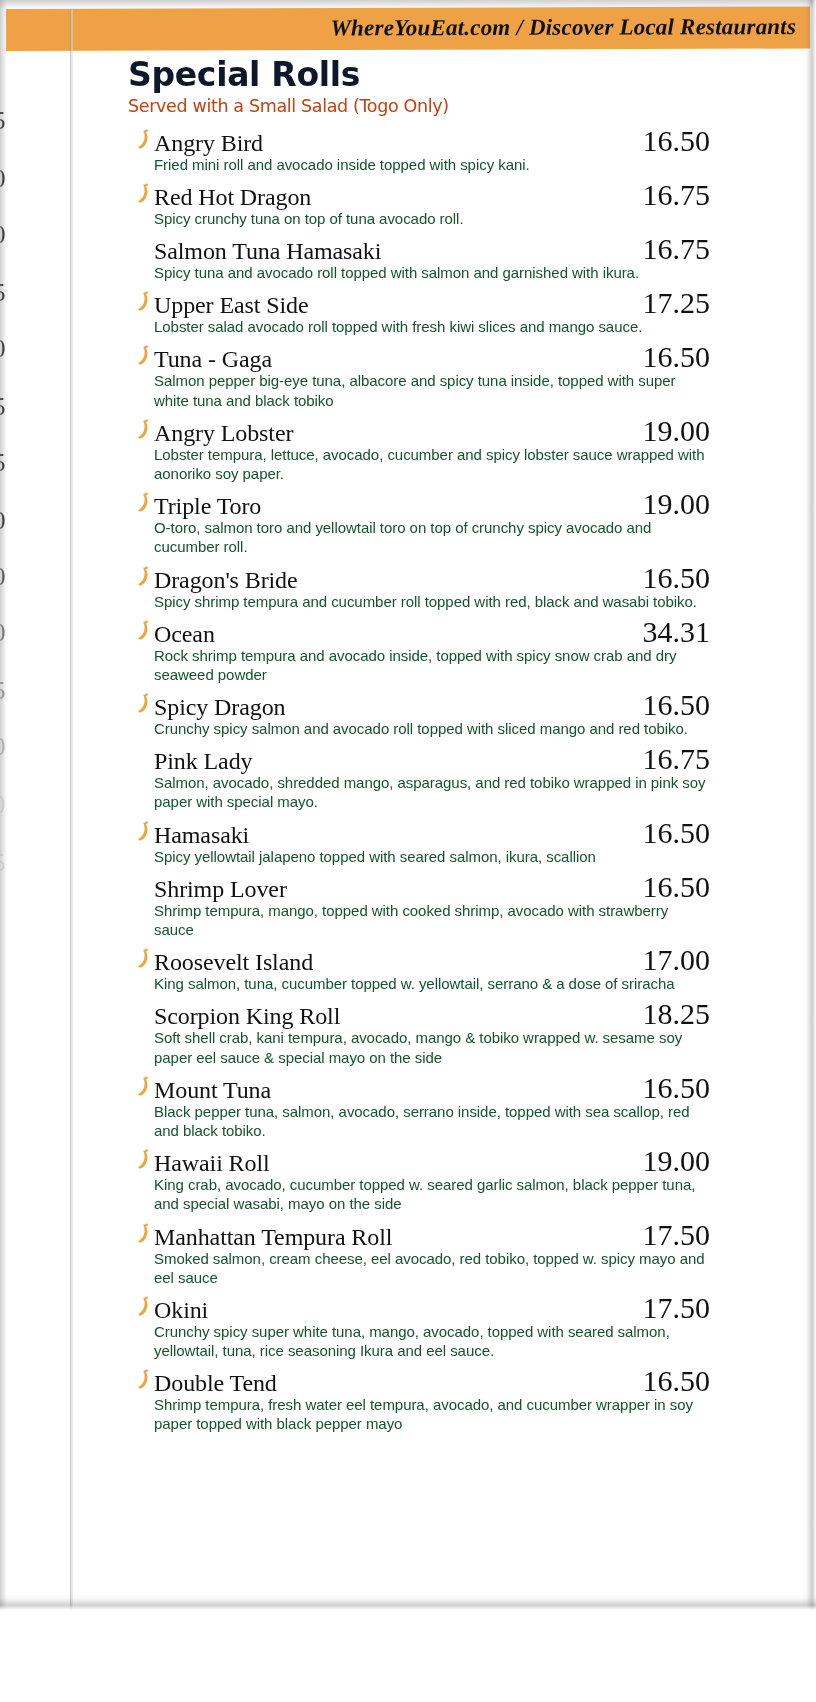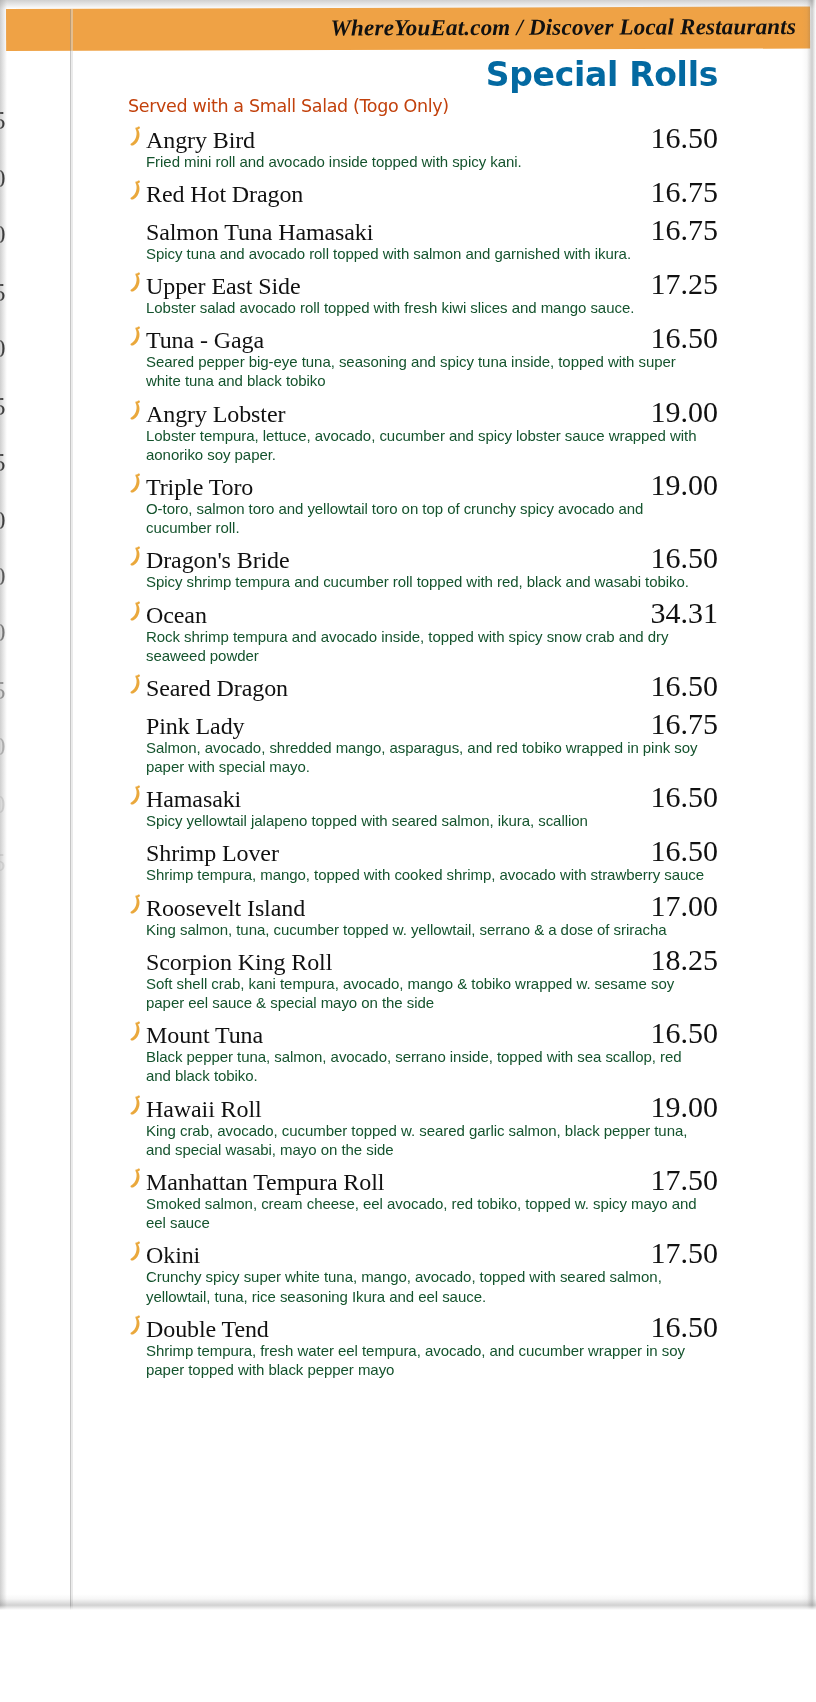--- a/index.html
+++ b/index.html
@@ -130,37 +130,36 @@
     left: 128px;
     top: 58px;
     width: 590px;
     z-index: 20;
   }
 
   #section-title {
     font-family: "DejaVu Sans", sans-serif;
     font-weight: bold;
     font-size: 33px;
-    color: #0369a1;
+    color: #0f172a;
     letter-spacing: -0.3px;
     line-height: 1.05;
     margin: 0 0 3px 0;
-    text-align: right;
   }
   #section-subtitle {
     font-family: "DejaVu Sans", sans-serif;
     font-size: 17.5px;
     color: #c2410c;
     letter-spacing: -0.35px;
     margin: 0 0 5px 0;
   }
 
   
   .menu-list {
-    margin: 0;
+    margin: 8px;
     padding: 0;
     list-style: none;
   }
   .menu-item {
     position: relative;
     margin: 0 0 4px 0;
     padding-left: 18px;
   }
   .chili-icon {
     position: absolute;
@@ -257,20 +256,21 @@
         <li class="menu-item">
           <span class="chili-icon">
             <svg viewBox="0 0 14 20" width="14" height="20" aria-hidden="true">
               <path d="M9.2 1.4c.5-.9 1.6-1.2 2.3-.6.5.4.5 1.1.1 1.6-.5.6-1.2.9-1.9.9 1.6 1.9 2.2 4.7 1.6 7.6-.7 3.6-3 6.8-5.4 8.2-1.1.6-2.3.7-3 .2-.6-.5-.5-1.3.2-1.7 2.3-1.3 4.3-4 5.1-7 .7-2.7.5-5.4-.6-7.3-.3-.6-.3-1.3.1-1.8z" fill="currentColor"></path>
             </svg>
           </span>
           <div class="item-head">
             <span class="item-name">Red Hot Dragon</span>
             <span class="item-price">16.75</span>
           </div>
+          <div class="item-desc">Spicy crunchy tuna on top of tuna avocado roll.</div>
         </li>
         <li class="menu-item">
           <div class="item-head">
             <span class="item-name">Salmon Tuna Hamasaki</span>
             <span class="item-price">16.75</span>
           </div>
           <div class="item-desc">Spicy tuna and avocado roll topped with salmon and garnished with ikura.</div>
         </li>
         <li class="menu-item">
           <span class="chili-icon">
@@ -287,21 +287,21 @@
         <li class="menu-item">
           <span class="chili-icon">
             <svg viewBox="0 0 14 20" width="14" height="20" aria-hidden="true">
               <path d="M9.2 1.4c.5-.9 1.6-1.2 2.3-.6.5.4.5 1.1.1 1.6-.5.6-1.2.9-1.9.9 1.6 1.9 2.2 4.7 1.6 7.6-.7 3.6-3 6.8-5.4 8.2-1.1.6-2.3.7-3 .2-.6-.5-.5-1.3.2-1.7 2.3-1.3 4.3-4 5.1-7 .7-2.7.5-5.4-.6-7.3-.3-.6-.3-1.3.1-1.8z" fill="currentColor"></path>
             </svg>
           </span>
           <div class="item-head">
             <span class="item-name">Tuna - Gaga</span>
             <span class="item-price">16.50</span>
           </div>
-          <div class="item-desc">Seared pepper big-eye tuna, seasoning and spicy tuna inside, topped with super white tuna and black tobiko</div>
+          <div class="item-desc">Salmon pepper big-eye tuna, albacore and spicy tuna inside, topped with super white tuna and black tobiko</div>
         </li>
         <li class="menu-item">
           <span class="chili-icon">
             <svg viewBox="0 0 14 20" width="14" height="20" aria-hidden="true">
               <path d="M9.2 1.4c.5-.9 1.6-1.2 2.3-.6.5.4.5 1.1.1 1.6-.5.6-1.2.9-1.9.9 1.6 1.9 2.2 4.7 1.6 7.6-.7 3.6-3 6.8-5.4 8.2-1.1.6-2.3.7-3 .2-.6-.5-.5-1.3.2-1.7 2.3-1.3 4.3-4 5.1-7 .7-2.7.5-5.4-.6-7.3-.3-.6-.3-1.3.1-1.8z" fill="currentColor"></path>
             </svg>
           </span>
           <div class="item-head">
             <span class="item-name">Angry Lobster</span>
             <span class="item-price">19.00</span>
@@ -344,23 +344,24 @@
           </div>
           <div class="item-desc">Rock shrimp tempura and avocado inside, topped with spicy snow crab and dry seaweed powder</div>
         </li>
         <li class="menu-item">
           <span class="chili-icon">
             <svg viewBox="0 0 14 20" width="14" height="20" aria-hidden="true">
               <path d="M9.2 1.4c.5-.9 1.6-1.2 2.3-.6.5.4.5 1.1.1 1.6-.5.6-1.2.9-1.9.9 1.6 1.9 2.2 4.7 1.6 7.6-.7 3.6-3 6.8-5.4 8.2-1.1.6-2.3.7-3 .2-.6-.5-.5-1.3.2-1.7 2.3-1.3 4.3-4 5.1-7 .7-2.7.5-5.4-.6-7.3-.3-.6-.3-1.3.1-1.8z" fill="currentColor"></path>
             </svg>
           </span>
           <div class="item-head">
-            <span class="item-name">Seared Dragon</span>
-            <span class="item-price">16.50</span>
-          </div>
+            <span class="item-name">Spicy Dragon</span>
+            <span class="item-price">16.50</span>
+          </div>
+          <div class="item-desc">Crunchy spicy salmon and avocado roll topped with sliced mango and red tobiko.</div>
         </li>
         <li class="menu-item">
           <div class="item-head">
             <span class="item-name">Pink Lady</span>
             <span class="item-price">16.75</span>
           </div>
           <div class="item-desc">Salmon, avocado, shredded mango, asparagus, and red tobiko wrapped in pink soy paper with special mayo.</div>
         </li>
         <li class="menu-item">
           <span class="chili-icon">

